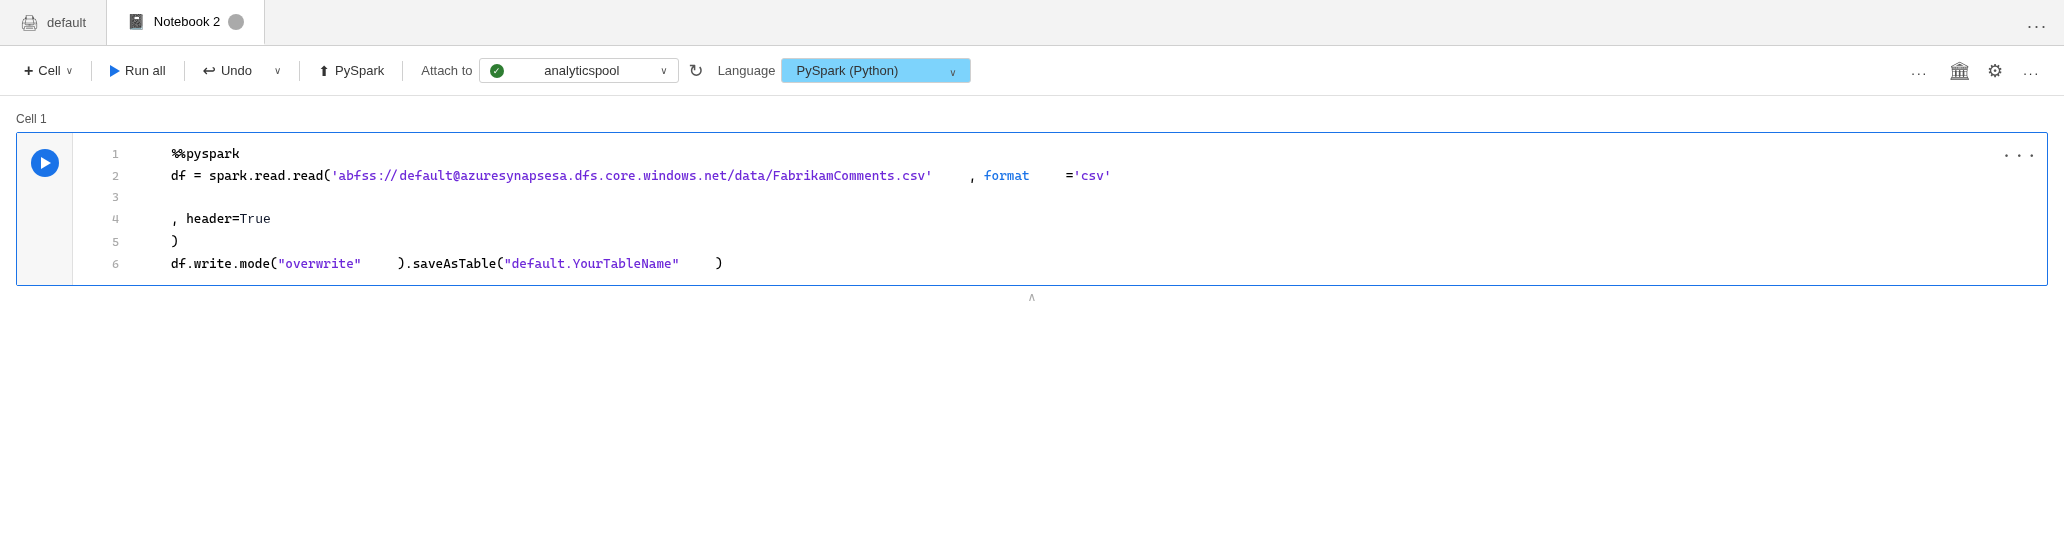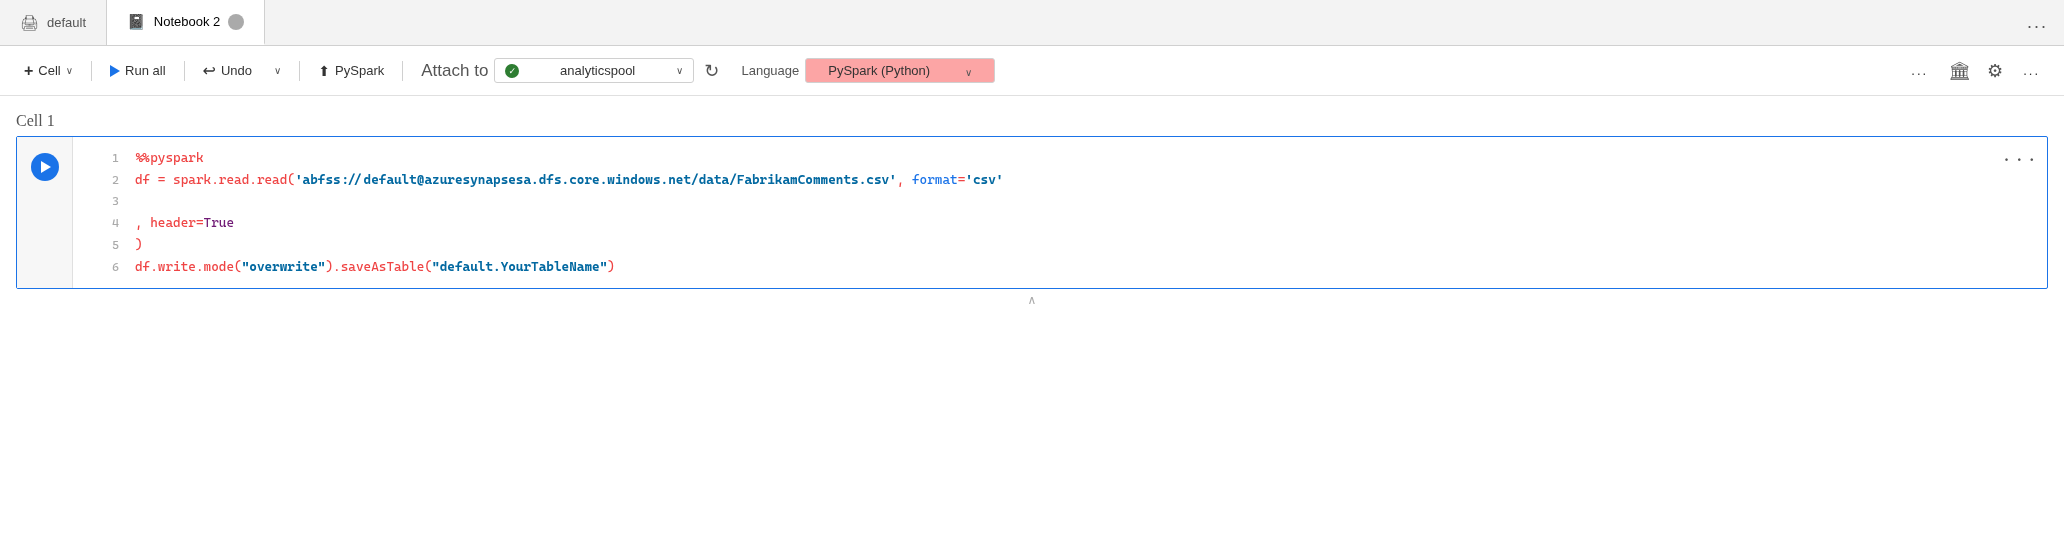--- a/index.html
+++ b/index.html
@@ -106,21 +106,21 @@
       border-bottom: 6px solid transparent;
       border-left: 10px solid #1a73e8;
       display: inline-block;
     }
     .plus-icon { font-size: 16px; color: #333; font-weight: bold; }
     .chevron-down { font-size: 10px; color: #555; }
     .undo-icon { font-size: 16px; color: #333; }
     .publish-icon { font-size: 14px; }
 
     .attach-label {
-      font-size: 17px;
+      font-size: 13px;
       color: #555;
       margin-left: 8px;
     }
     .attach-dropdown {
       display: flex;
       align-items: center;
       gap: 12px;
       border: 1px solid #d0d0d0;
       border-radius: 3px;
       padding: 4px 10px;
@@ -139,30 +139,30 @@
       justify-content: center;
     }
     .green-dot::after {
       content: '✓';
       color: #fff;
       font-size: 9px;
     }
     .language-label {
       font-size: 13px;
       color: #555;
-      margin-left: 12px;
+      margin-left: 4px;
     }
     .language-dropdown {
       display: flex;
       align-items: flex-end;
       gap: 6px;
       border: 1px solid #d0d0d0;
       border-radius: 3px;
-      padding: 4px 22px;
-      background: #fca5a5;
+      padding: 4px 14px;
+      background: #7dd3fc;
       cursor: pointer;
       min-width: 190px;
       justify-content: space-between;
     }
     .toolbar-right {
       margin-left: auto;
       display: flex;
       align-items: center;
       gap: 8px;
     }
@@ -176,24 +176,23 @@
       border-radius: 3px;
     }
 
     
     .content {
       padding: 16px;
       background: #fff;
       flex: 1;
     }
     .cell-label {
-      font-size: 16px;
+      font-size: 12px;
       color: #555;
       margin-bottom: 6px;
-      font-family: Liberation Serif, serif;
     }
     .cell-container {
       border: 1.5px solid #1a73e8;
       border-radius: 2px;
       display: flex;
       background: #fff;
     }
     .cell-run-btn {
       width: 56px;
       background: #f7f7f7;
@@ -238,23 +237,23 @@
     .line-num {
       width: 30px;
       color: #aaa;
       text-align: right;
       margin-right: 16px;
       user-select: none;
       font-size: 12px;
       flex-shrink: 0;
     }
     .code-text { white-space: pre; }
-    .c-default { color: #ef4444; }
-    .c-string { color: #0369a1; font-weight: bold; }
-    .c-keyword { color: #701a75; }
+    .c-default { color: #000000; margin-left: 36px; }
+    .c-string { color: #6d28d9; }
+    .c-keyword { color: #0f172a; font-family: Liberation Mono, monospace; }
     .c-comment { color: #008000; }
     .c-param { color: #1a73e8; text-align: center; }
 
     .cell-more-btn {
       position: absolute;
       top: 8px;
       right: 8px;
       font-size: 18px;
       color: #555;
       cursor: pointer;

